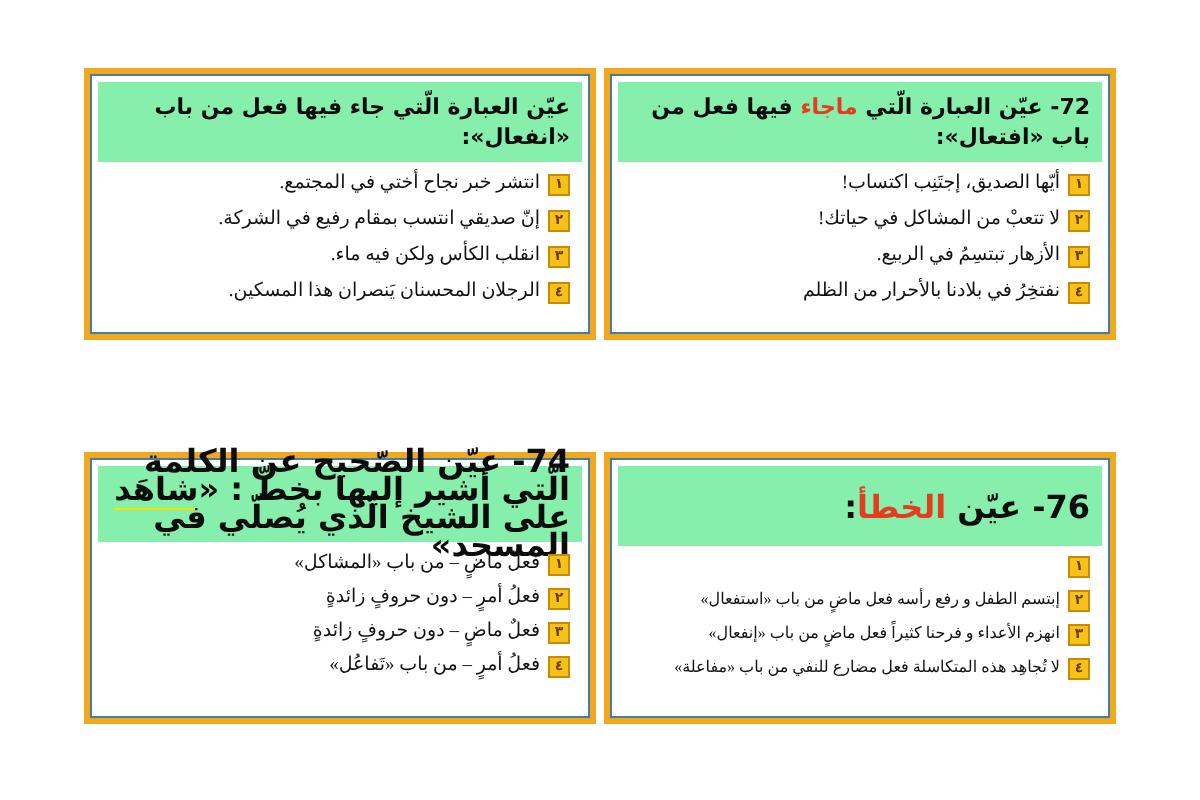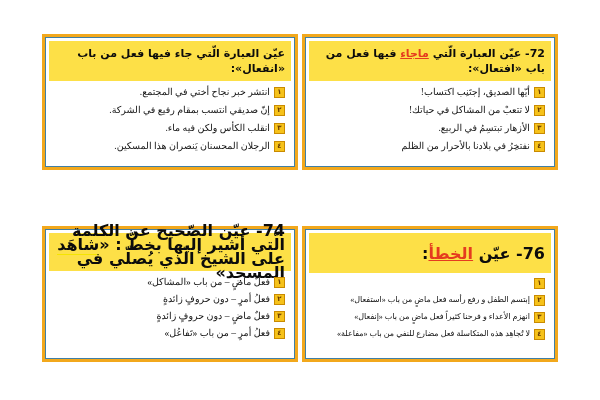--- a/index.html
+++ b/index.html
@@ -26,34 +26,34 @@
       direction: rtl;
     }
     .card-inner {
       position: absolute;
       inset: 0;
       border: 1px solid #3f7fa6;
       box-sizing: border-box;
       padding: 3px;
     }
     .card-header {
-      background: #fde047;
+      background: #86efac;
       color: #0c0c0c;
       font-weight: bold;
       font-size: 11px;
       line-height: 15px;
       padding: 0 6px;
       box-sizing: border-box;
       display: flex;
       align-items: center;
       text-align: right;
     }
     .card-header.single { height: 40px; }
     .card-header.double { height: 38px; line-height: 14px; }
-    .hl-red { color: #e53b1f; text-decoration: underline; }
+    .hl-red { color: #e53b1f; }
     .hl-underline { border-bottom: 1.5px solid #f5e400; }
     .options {
       list-style: none;
       margin: 0;
       padding: 5px 6px 0 4px;
     }
     .option {
       display: flex;
       align-items: center;
       font-size: 9.5px;

